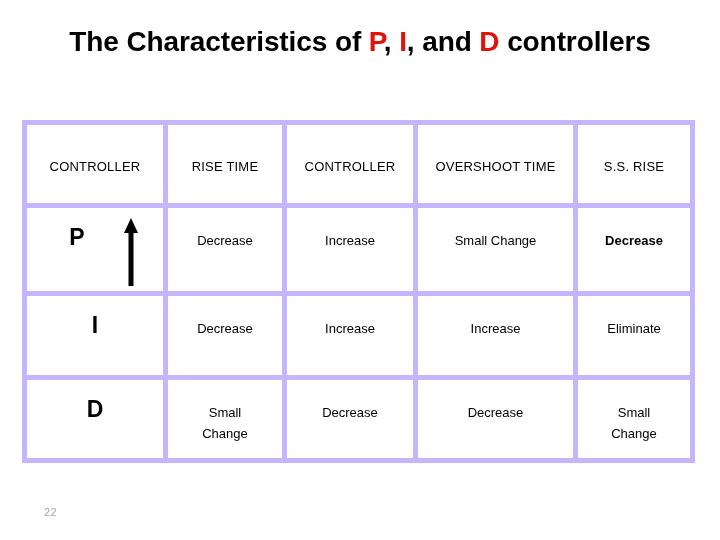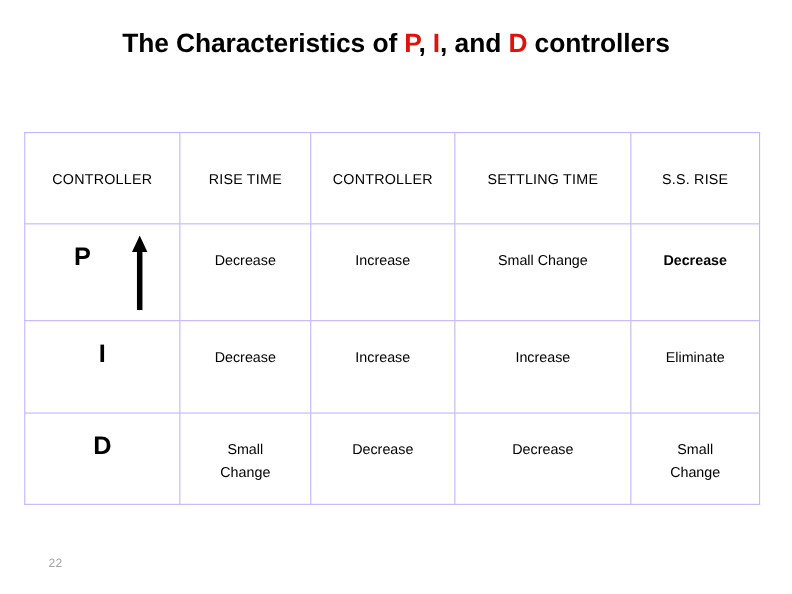--- a/index.html
+++ b/index.html
@@ -15,42 +15,42 @@
     position: relative;
   }
 
   
   #slide-title {
     position: absolute;
     left: 0;
     top: 26px;
     width: 720px;
     text-align: center;
-    font-size: 24px;
+    font-size: 28px;
     font-weight: bold;
     color: #000000;
     letter-spacing: -0.1px;
     white-space: nowrap;
   }
   #slide-title .red {
     color: #e1120c;
   }
 
   
   #char-table {
     position: absolute;
     left: 22px;
     top: 120px;
     width: 668px;
     height: 338px;
     border-collapse: collapse;
     table-layout: fixed;
   }
   #char-table td, #char-table th {
-    border: 1px solid #c4b5fd;
+    border: 5px solid #c4b5fd;
     padding: 0;
     vertical-align: top;
     text-align: center;
     color: #000000;
     font-weight: normal;
   }
 
   
   .col-controller { width: 141px; }
   .col-rise       { width: 119px; }
@@ -136,21 +136,21 @@
       <th>
           <span class="th-inner">CONTROLLER</span>
         </th>
       <th>
           <span class="th-inner">RISE  TIME</span>
         </th>
       <th>
           <span class="th-inner">CONTROLLER</span>
         </th>
       <th>
-          <span class="th-inner">SETTLING  TIME</span>
+          <span class="th-inner">OVERSHOOT  TIME</span>
         </th>
       <th>
           <span class="th-inner">S.S. RISE</span>
         </th>
     </tr>
   </thead>
   <tbody>
     <tr class="row-p">
       <td class="ctrl-cell">
         <span class="ctrl-label offset-left">P</span>

